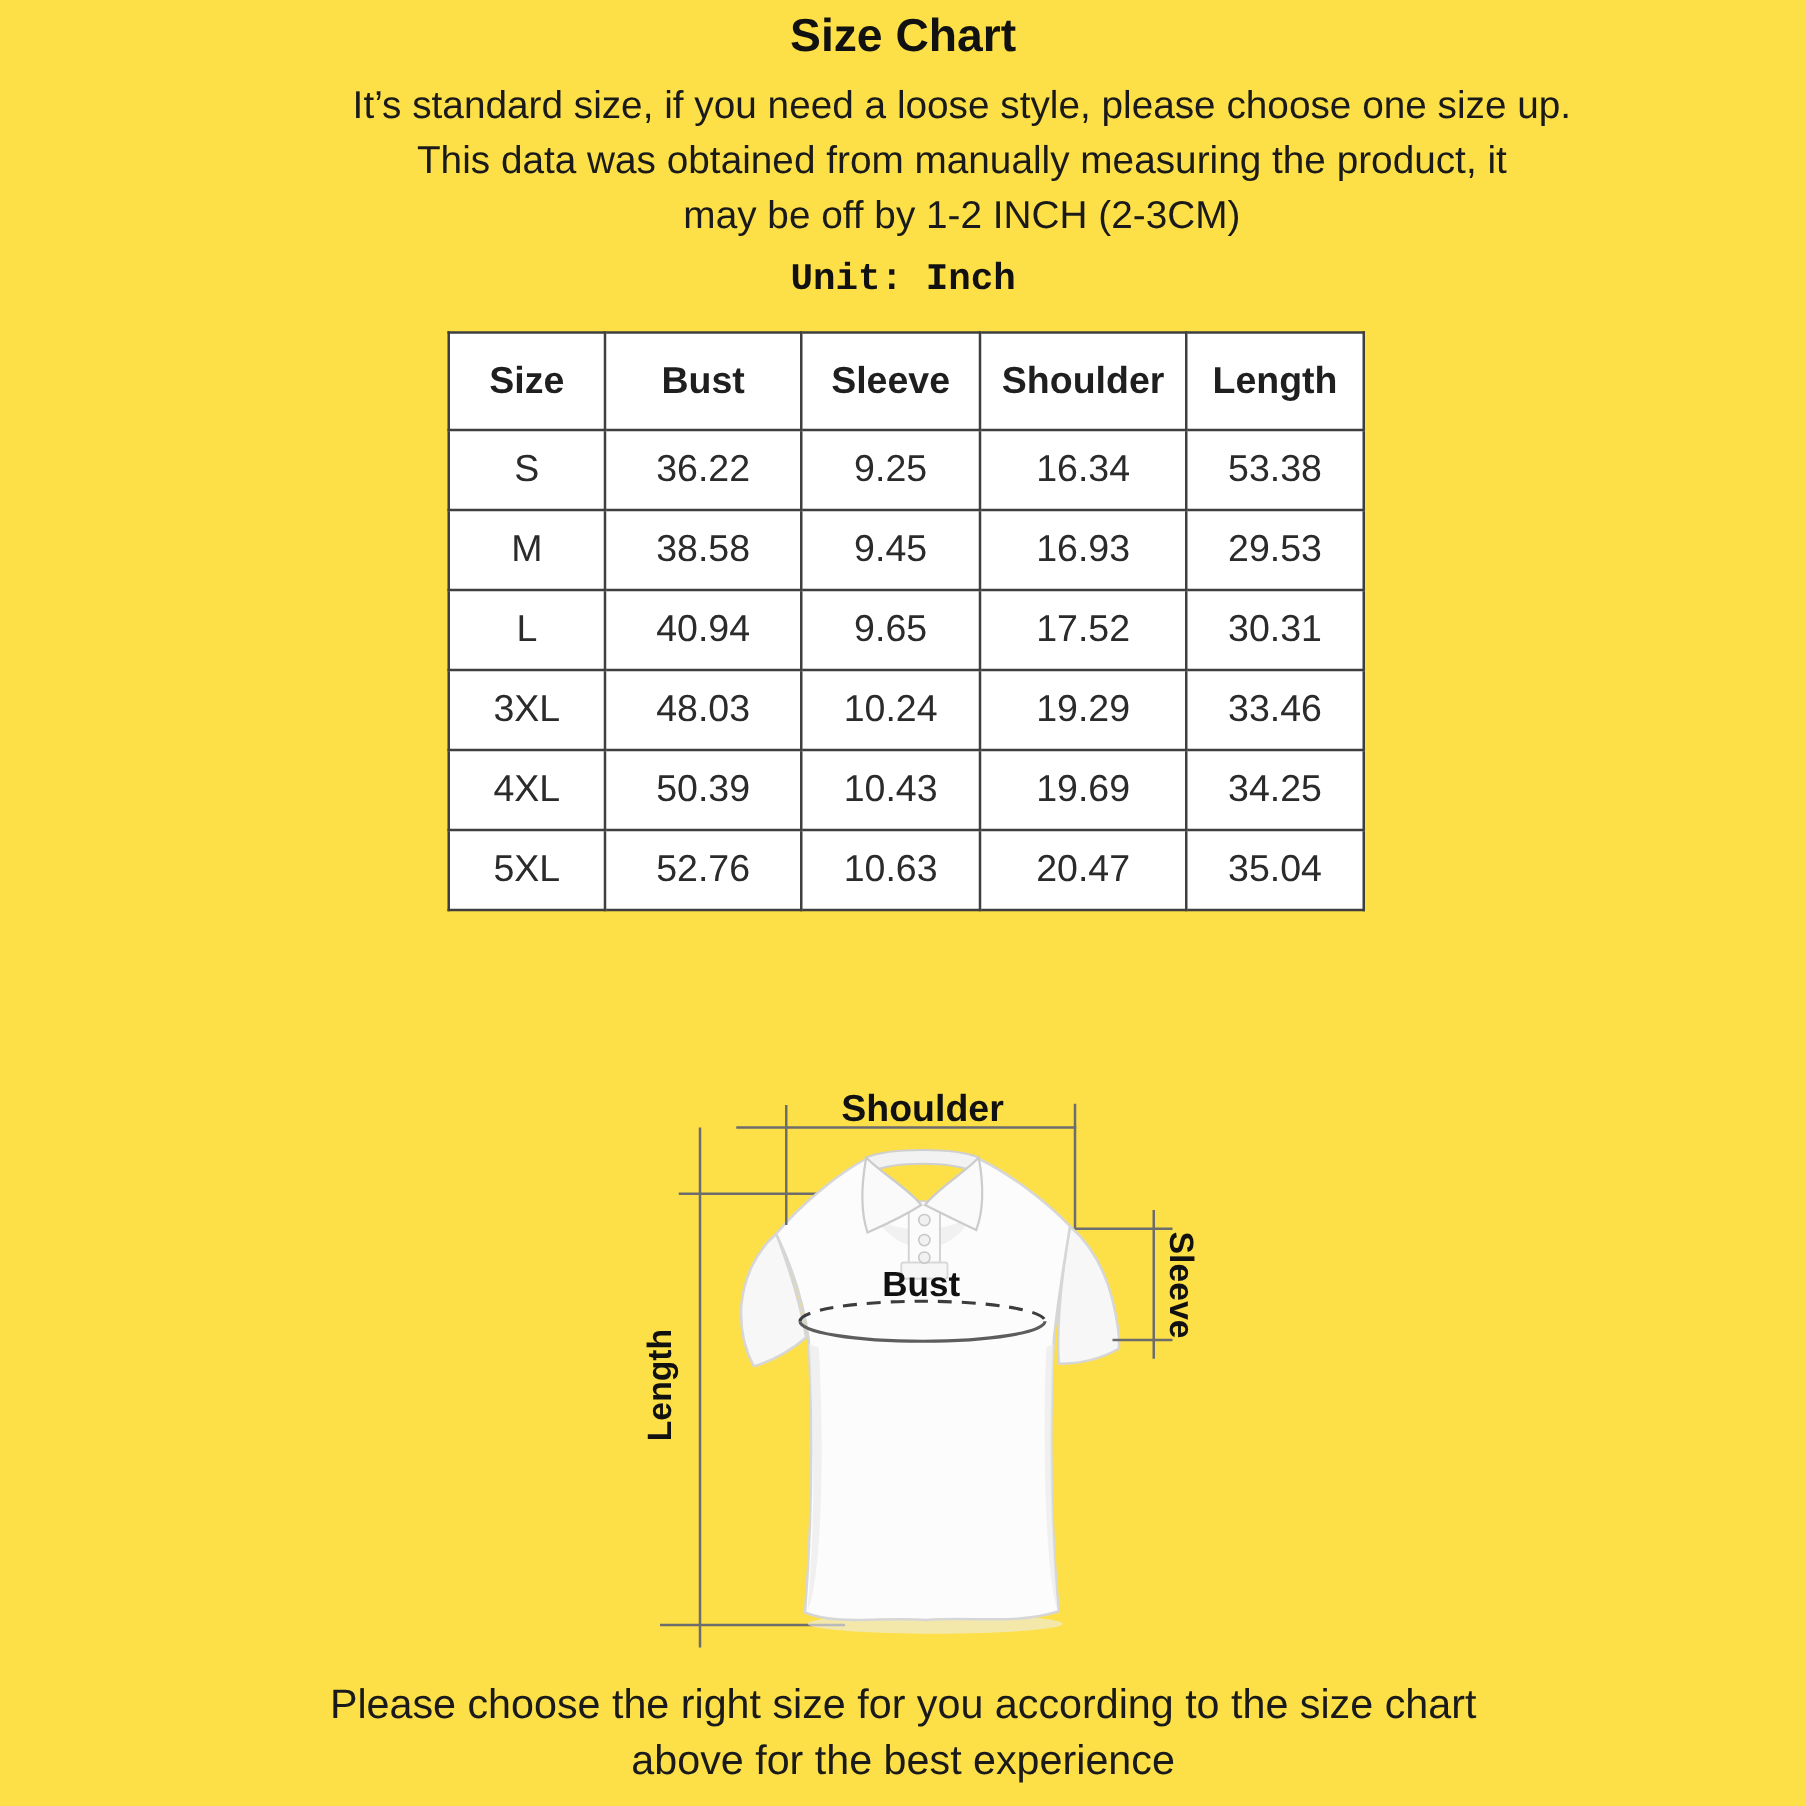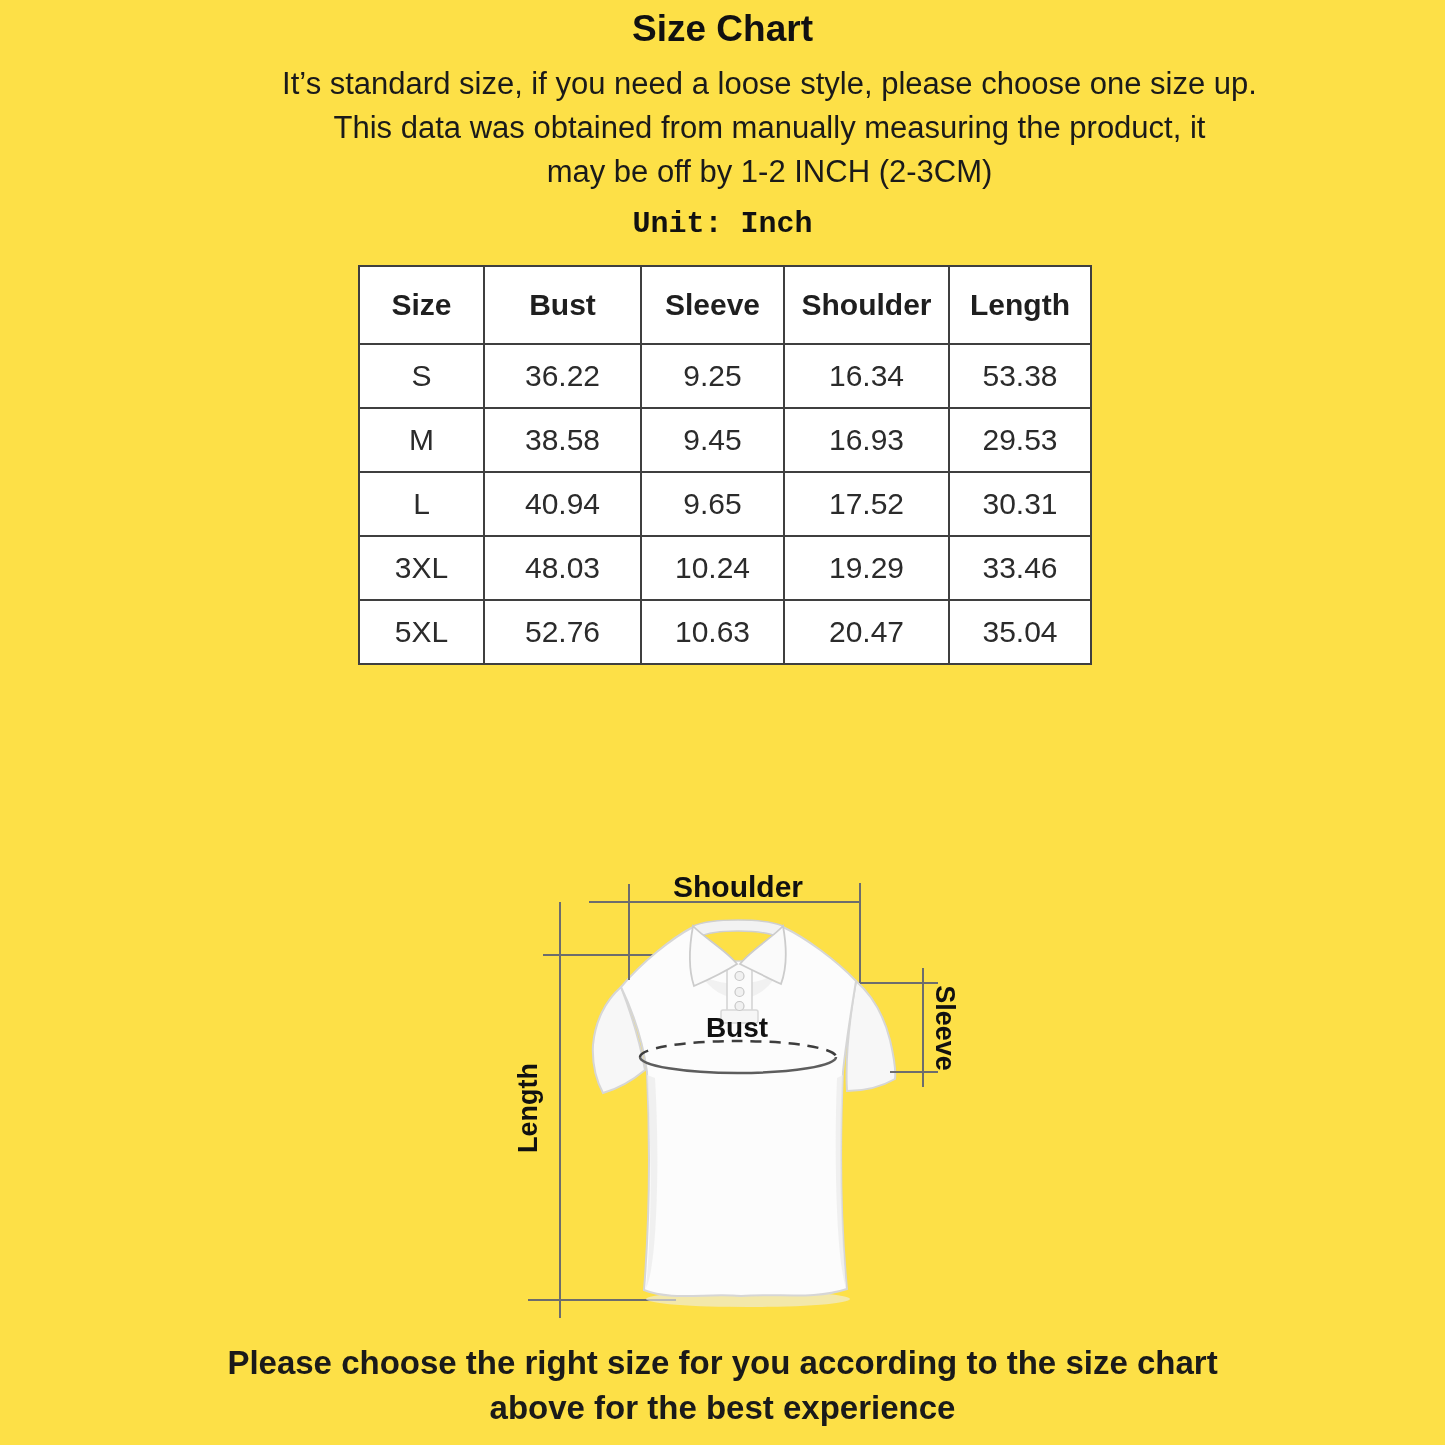--- a/index.html
+++ b/index.html
@@ -90,21 +90,21 @@
     height: 470px;
   }
   .footer-note {
     position: absolute;
     top: 1340px;
     left: 0;
     width: 100%;
     text-align: center;
     font-size: 33px;
     line-height: 45px;
-    font-weight: 700;
+    font-weight: 400;
     color: #1a1a1a;
   }
   .diagram text {
     font-family: "Liberation Sans", sans-serif;
     font-weight: 700;
     fill: #111111;
   }
 </style>
 </head>
 <body>
@@ -161,20 +161,27 @@
           <td>30.31</td>
         </tr>
         <tr>
           <td>3XL</td>
           <td>48.03</td>
           <td>10.24</td>
           <td>19.29</td>
           <td>33.46</td>
         </tr>
         <tr>
+          <td>4XL</td>
+          <td>50.39</td>
+          <td>10.43</td>
+          <td>19.69</td>
+          <td>34.25</td>
+        </tr>
+        <tr>
           <td>5XL</td>
           <td>52.76</td>
           <td>10.63</td>
           <td>20.47</td>
           <td>35.04</td>
         </tr>
       </tbody>
   </table>
 
   <svg class="diagram" viewBox="490 865 480 470" xmlns="http://www.w3.org/2000/svg">

